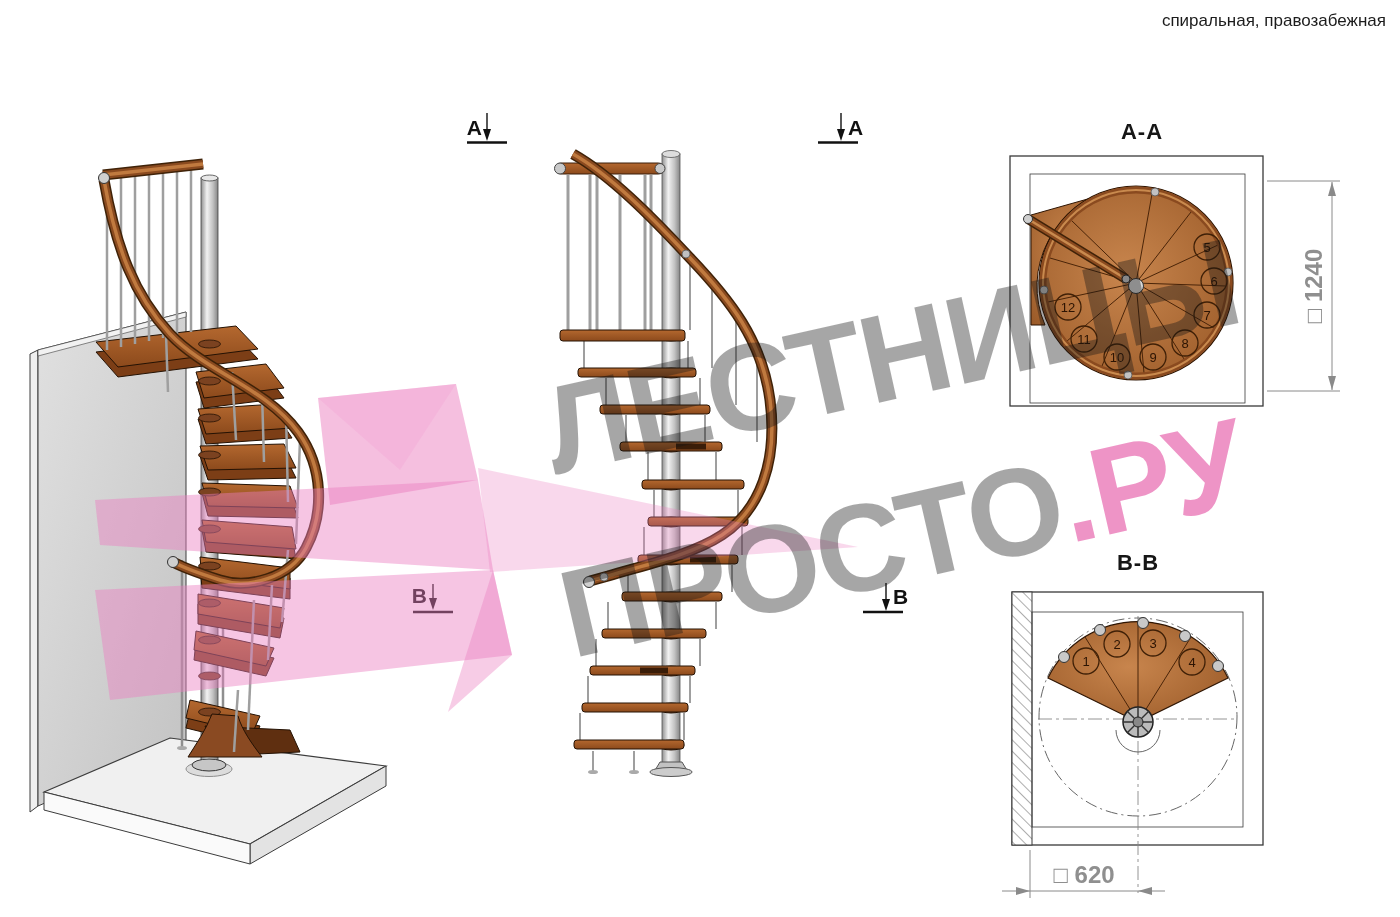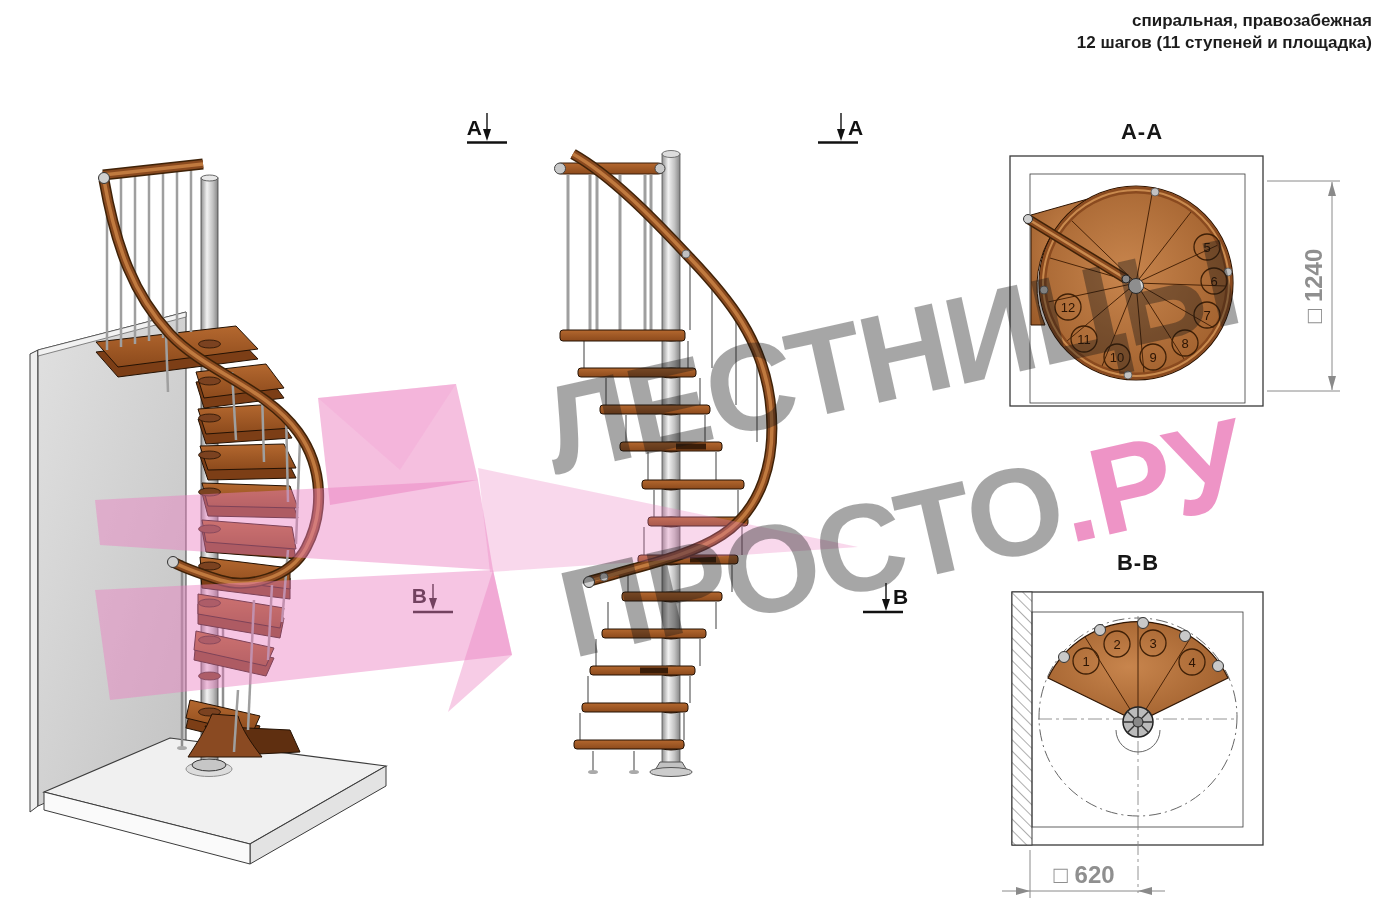--- a/index.html
+++ b/index.html
@@ -1,21 +1,21 @@
 <!DOCTYPE html>
 <html><head>
 <meta charset="utf-8">
 <style>
   html,body{margin:0;padding:0;background:#fff;}
   body{width:1400px;height:917px;position:relative;overflow:hidden;
        font-family:"Liberation Sans",sans-serif;}
   .stage{position:absolute;left:0;top:0;width:1400px;height:917px;}
   
-  .hdr{position:absolute;top:10px;right:28px;text-align:right;
-       font-size:17px;line-height:22px;color:#1c1c1c;font-weight:700;z-index:3;}
+  .hdr{position:absolute;top:10px;right:14px;text-align:right;
+       font-size:17px;line-height:22px;color:#1c1c1c;font-weight:400;z-index:3;}
   
   svg.draw{position:absolute;left:0;top:0;z-index:1;}
   
   .wm{position:absolute;left:0;top:0;width:1400px;height:917px;z-index:2;pointer-events:none;}
   .wm-line{position:absolute;font-weight:bold;font-size:124px;line-height:1;
            letter-spacing:-2px;white-space:nowrap;color:rgba(20,20,20,0.38);
            transform-origin:left top;}
   .wm-1{left:532px;top:372px;transform:rotate(-12.5deg);}
   .wm-2{left:549px;top:556px;transform:rotate(-13deg);}
   .wm-pink{color:rgba(229,93,168,0.66);}
@@ -413,16 +413,15 @@
     <div class="wm-line wm-1">
       <span>ЛЕСТНИЦЫ</span>
     </div>
     <div class="wm-line wm-2">
       <span>ПРОСТО</span><span class="wm-pink">.РУ</span>
     </div>
   </div>
 
   <div class="hdr">
     <div>спиральная, правозабежная</div>
-    <div>12 шагов (11 ступеней и площадка)</div>
   </div>
 
 </div>
 
 </body></html>

